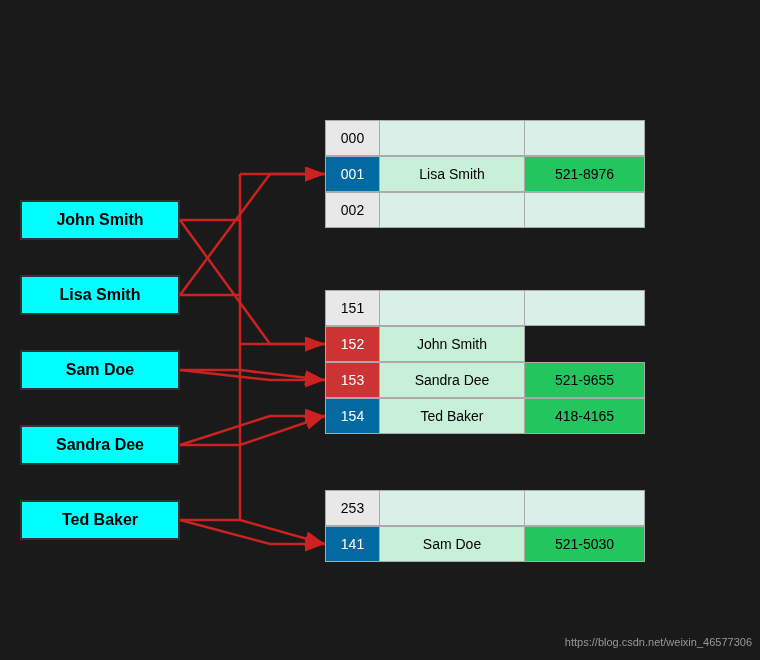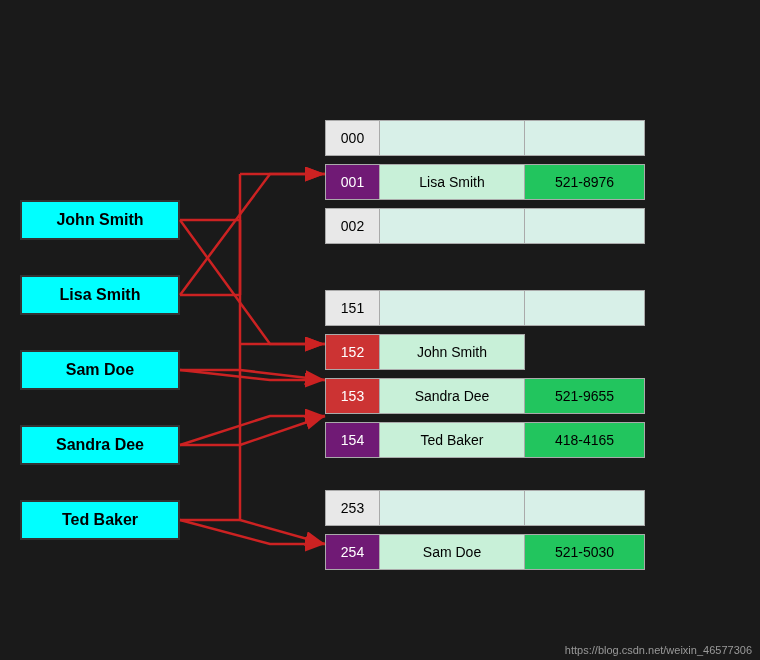--- a/index.html
+++ b/index.html
@@ -37,38 +37,38 @@
 
     
     .hash-group {
       position: absolute;
       left: 325px;
     }
 
     .hash-row {
       display: flex;
       height: 36px;
-      margin-bottom: 8px;
+      margin-bottom: 0;
       border-radius: 9px;
     }
 
     .hash-index {
       width: 55px;
       height: 36px;
       border: 1.5px solid #aaa;
       display: flex;
       align-items: center;
       justify-content: center;
       background: #e8e8e8;
       font-size: 14px;
       color: #000;
     }
 
     .hash-index.highlight-blue {
-      background: #701a75;
+      background: #0369a1;
       color: #fff;
     }
 
     .hash-index.highlight-red {
       background: #cc3333;
       color: #fff;
     }
 
     .hash-name {
       width: 145px;
@@ -109,21 +109,21 @@
       position: absolute;
       top: 0;
       left: 0;
       width: 760px;
       height: 660px;
       pointer-events: none;
     }
 
     .watermark {
       position: absolute;
-      bottom: 4px;
+      bottom: 12px;
       right: 8px;
       color: #999;
       font-size: 11px;
     }
   </style>
 </head>
 <body>
 
 <div class="diagram-container">
 
@@ -173,21 +173,21 @@
     </div>
   </div>
 
   <div class="hash-group" style="top: 490px;">
     <div class="hash-row">
       <div class="hash-index">253</div>
       <div class="hash-name empty"></div>
       <div class="hash-phone empty"></div>
     </div>
     <div class="hash-row">
-      <div class="hash-index highlight-blue">254</div>
+      <div class="hash-index highlight-blue">141</div>
       <div class="hash-name">Sam Doe</div>
       <div class="hash-phone">521-5030</div>
     </div>
   </div>
 
   <svg class="arrows-svg">
 
     <defs>
       <marker id="arrowhead" markerWidth="8" markerHeight="6" refX="8" refY="3" orient="auto">
         <polygon points="0 0, 8 3, 0 6" fill="#cc2222"></polygon>

